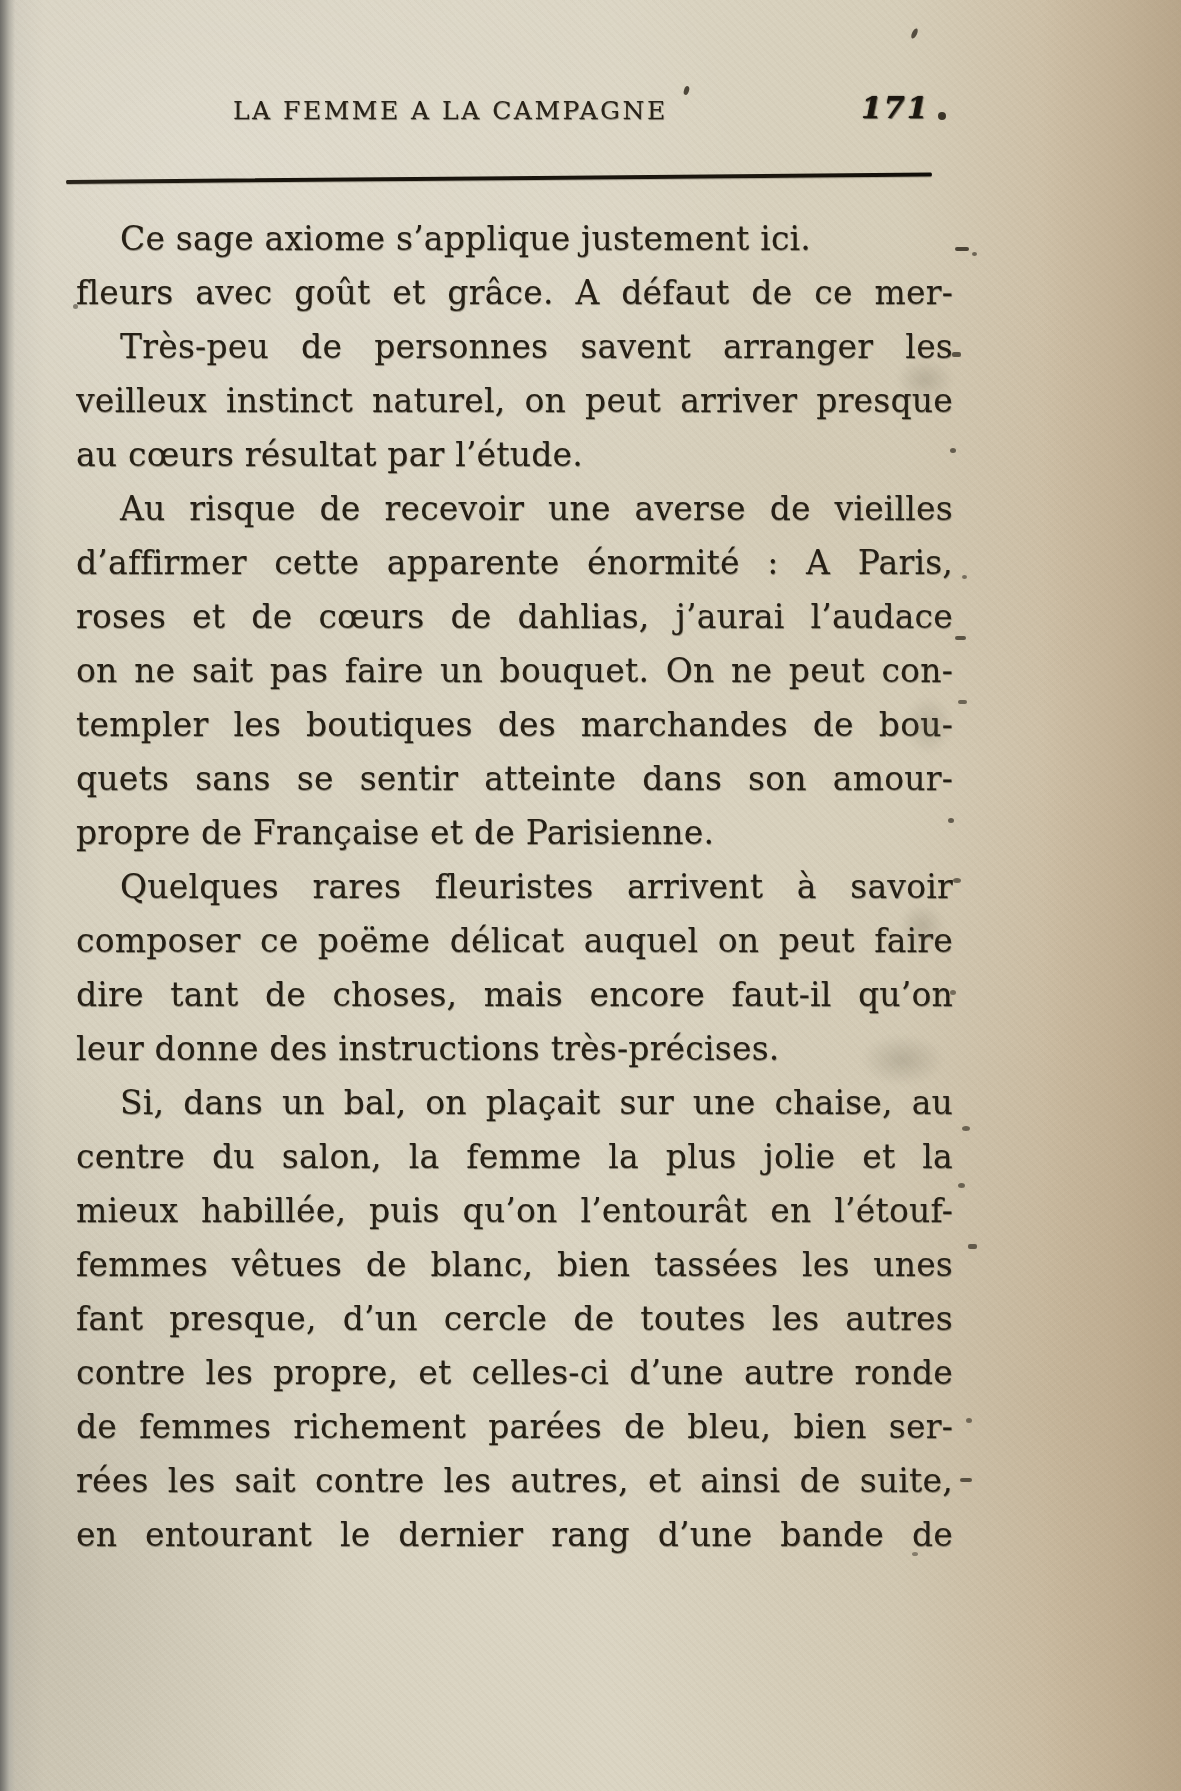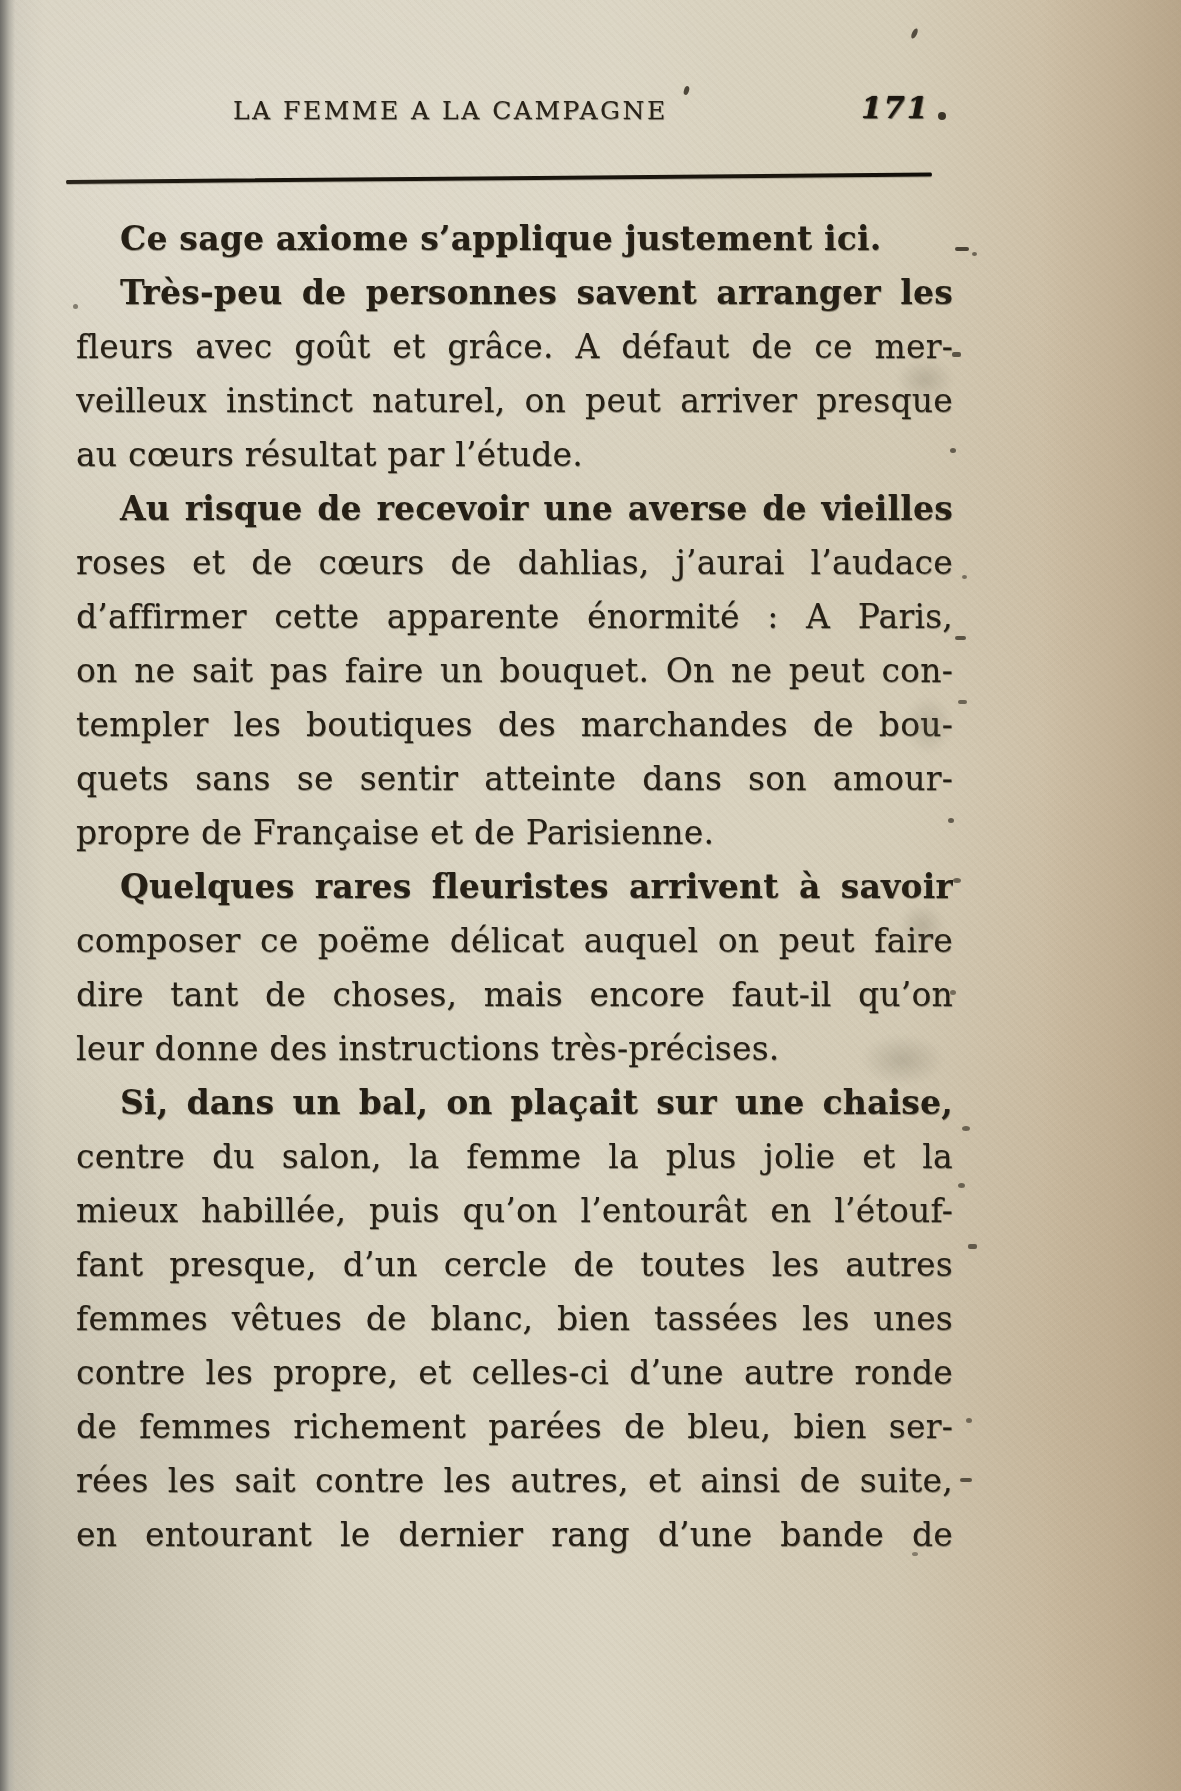--- a/index.html
+++ b/index.html
@@ -43,21 +43,21 @@
   }
   .text-body {
     position:absolute; left:76px; top:212px; width:877px;
     font-size:33px; color:#251f15; letter-spacing:0.2px;
     text-shadow:0.4px 0.5px 0.7px rgba(30,24,12,0.45);
   }
   .line {
     height:54px; line-height:54px; overflow:hidden;
     text-align:justify; text-align-last:justify;
   }
-  .line.indent { text-indent:44px;font-weight:bold; }
+  .line.indent { text-indent:44px; }
   .line.end { text-align-last:left; }
   .speck { position:absolute; background:#2a2318; border-radius:50%; }
   .smudge {
     position:absolute; border-radius:50%;
     background:radial-gradient(ellipse closest-side, rgba(105,98,80,0.26), rgba(105,98,80,0) 72%);
     filter:blur(2px);
   }
 </style>
 </head>
 <body>
@@ -65,40 +65,40 @@
 <div class="scan">
   <div class="edge-left"></div>
   <div class="edge-right"></div>
 
   <div class="running-title">LA FEMME A LA CAMPAGNE</div>
   <div class="folio">171</div>
   <div class="rule"></div>
 
   <div class="text-body">
     <div class="line indent end">Ce sage axiome s’applique justement ici.</div>
+    <div class="line">fleurs avec goût et grâce. A défaut de ce mer-</div>
     <div class="line indent">Très-peu de personnes savent arranger les</div>
-    <div class="line">fleurs avec goût et grâce. A défaut de ce mer-</div>
     <div class="line">veilleux instinct naturel, on peut arriver presque</div>
     <div class="line end">au cœurs résultat par l’étude.</div>
     <div class="line indent">Au risque de recevoir une averse de vieilles</div>
+    <div class="line">d’affirmer cette apparente énormité : A Paris,</div>
     <div class="line">roses et de cœurs de dahlias, j’aurai l’audace</div>
-    <div class="line">d’affirmer cette apparente énormité : A Paris,</div>
     <div class="line">on ne sait pas faire un bouquet. On ne peut con-</div>
     <div class="line">templer les boutiques des marchandes de bou-</div>
     <div class="line">quets sans se sentir atteinte dans son amour-</div>
     <div class="line end">propre de Française et de Parisienne.</div>
     <div class="line indent">Quelques rares fleuristes arrivent à savoir</div>
     <div class="line">composer ce poëme délicat auquel on peut faire</div>
     <div class="line">dire tant de choses, mais encore faut-il qu’on</div>
     <div class="line end">leur donne des instructions très-précises.</div>
     <div class="line indent">Si, dans un bal, on plaçait sur une chaise, au</div>
     <div class="line">centre du salon, la femme la plus jolie et la</div>
     <div class="line">mieux habillée, puis qu’on l’entourât en l’étouf-</div>
+    <div class="line">femmes vêtues de blanc, bien tassées les unes</div>
     <div class="line">fant presque, d’un cercle de toutes les autres</div>
-    <div class="line">femmes vêtues de blanc, bien tassées les unes</div>
     <div class="line">contre les propre, et celles-ci d’une autre ronde</div>
     <div class="line">de femmes richement parées de bleu, bien ser-</div>
     <div class="line">rées les sait contre les autres, et ainsi de suite,</div>
     <div class="line">en entourant le dernier rang d’une bande de</div>
   </div>
 
   <div class="speck" style="left:912px; top:28px; width:5px; height:11px; transform:rotate(25deg); opacity:.75;"></div>
   <div class="speck" style="left:684px; top:86px; width:5px; height:9px; transform:rotate(18deg); opacity:.8;"></div>
   <div class="speck" style="left:938px; top:112px; width:8px; height:8px; opacity:.9;"></div>
   <div class="speck" style="left:73px;  top:304px; width:5px; height:5px; opacity:.5;"></div>

